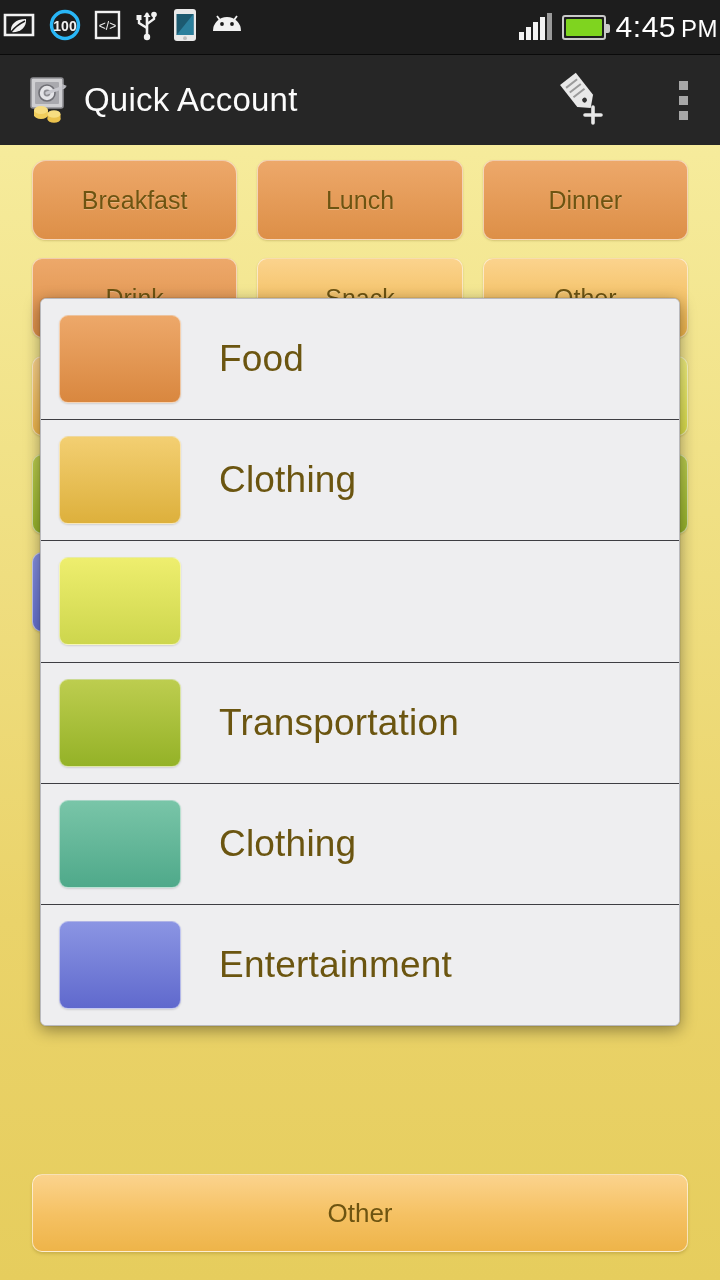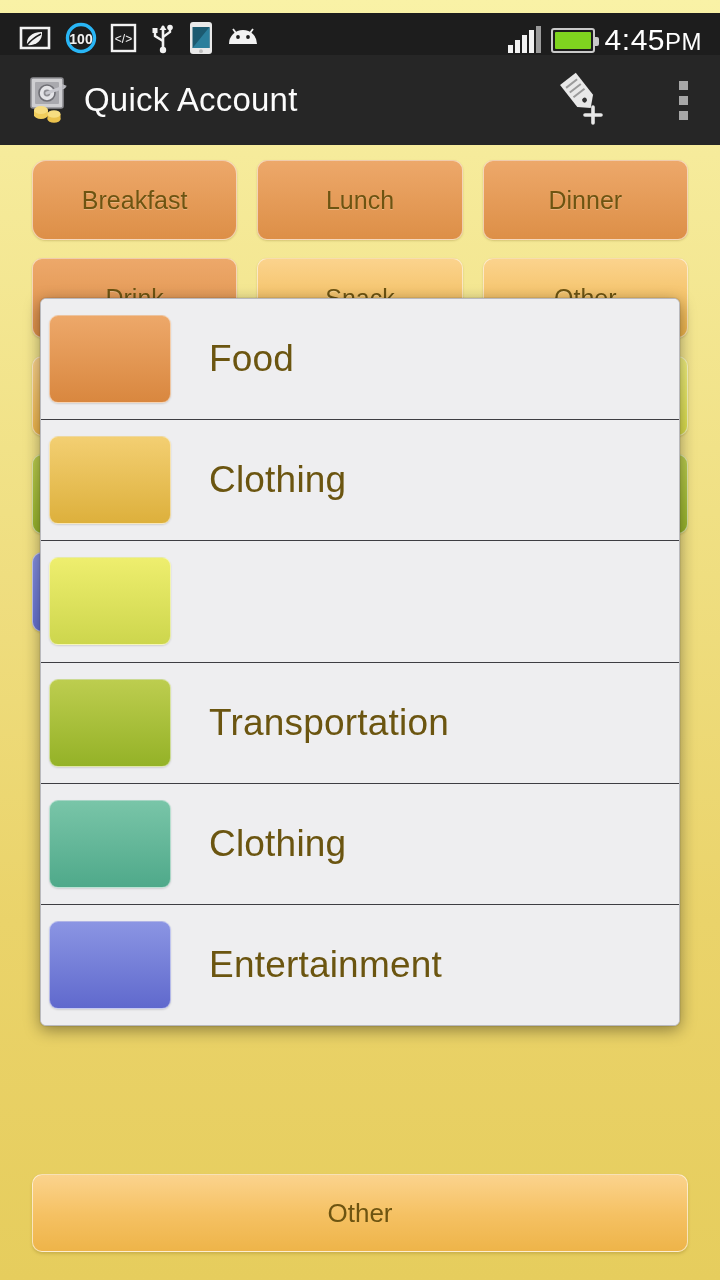--- a/index.html
+++ b/index.html
@@ -10,25 +10,25 @@
     background:#000;
   }
   #screen {
     position:relative;
     width:720px; height:1280px;
     background:linear-gradient(180deg,#f9f2a6 0%,#f6eb9b 12%,#f0e084 40%,#ead36a 72%,#e6cd5d 100%);
   }
 
   
   .statusbar {
-    position:absolute; top:13px; left:0;
+    position:absolute; top:0; left:0;
     width:720px; height:55px;
     background:#1d1d1d;
     display:flex; align-items:center;
-    padding:0 18px;
+    padding:0 2px;
     border-bottom:1px solid #0a0a0a;
   }
   .sb-left { display:flex; align-items:center; gap:13px; }
   .sb-right { margin-left:auto; display:flex; align-items:center; gap:10px; }
 
   .icn { display:block; }
 
   .sig-bars { display:flex; align-items:flex-end; gap:2px; height:26px; }
   .sig-bars i { display:block; width:5px; background:#f2f2f2; }
   .sig-bars i:nth-child(1){height:8px}
@@ -42,21 +42,21 @@
     border:2px solid #c9c9c9; border-radius:3px;
     position:relative; display:flex; align-items:center;
     padding:2px;
   }
   .battery:after{
     content:""; position:absolute; right:-6px; top:7px;
     width:4px; height:9px; background:#c9c9c9; border-radius:0 2px 2px 0;
   }
   .battery span{ display:block; height:100%; width:100%; background:#7fd41f; border-radius:1px;}
 
-  .clock { color:#fff; font-size:30px; letter-spacing:0.5px; display:flex; align-items:baseline; }
+  .clock { color:#fff; font-size:30px; letter-spacing:0.5px; display:flex; align-items:baseline; gap:5px;}
   .clock .ampm { font-size:24px; }
 
   
   .actionbar {
     position:absolute; top:55px; left:0;
     width:720px; height:90px;
     background:#262626;
     display:flex; align-items:center;
     padding:0 22px 0 24px;
   }
@@ -108,21 +108,21 @@
     background:#eeeef0;
     border-radius:6px;
     border:1px solid #b9b9bd;
     box-shadow:0 4px 16px rgba(0,0,0,.40), 0 0 0 1px rgba(0,0,0,.06);
     overflow:hidden;
     display:flex; flex-direction:column;
   }
   .dlg-row {
     flex:1 1 0;
     display:flex; align-items:center;
-    padding-left:8px;
+    padding-left:18px;
     border-bottom:1px solid #3d3d42;
     background:#eeeef0;
   }
   .dlg-row:last-child { border-bottom:none; }
   .swatch {
     width:122px; height:88px;
     border-radius:9px;
     border:1px solid rgba(255,255,255,.5);
     flex:0 0 auto;
     box-shadow:0 1px 2px rgba(0,0,0,.13);

